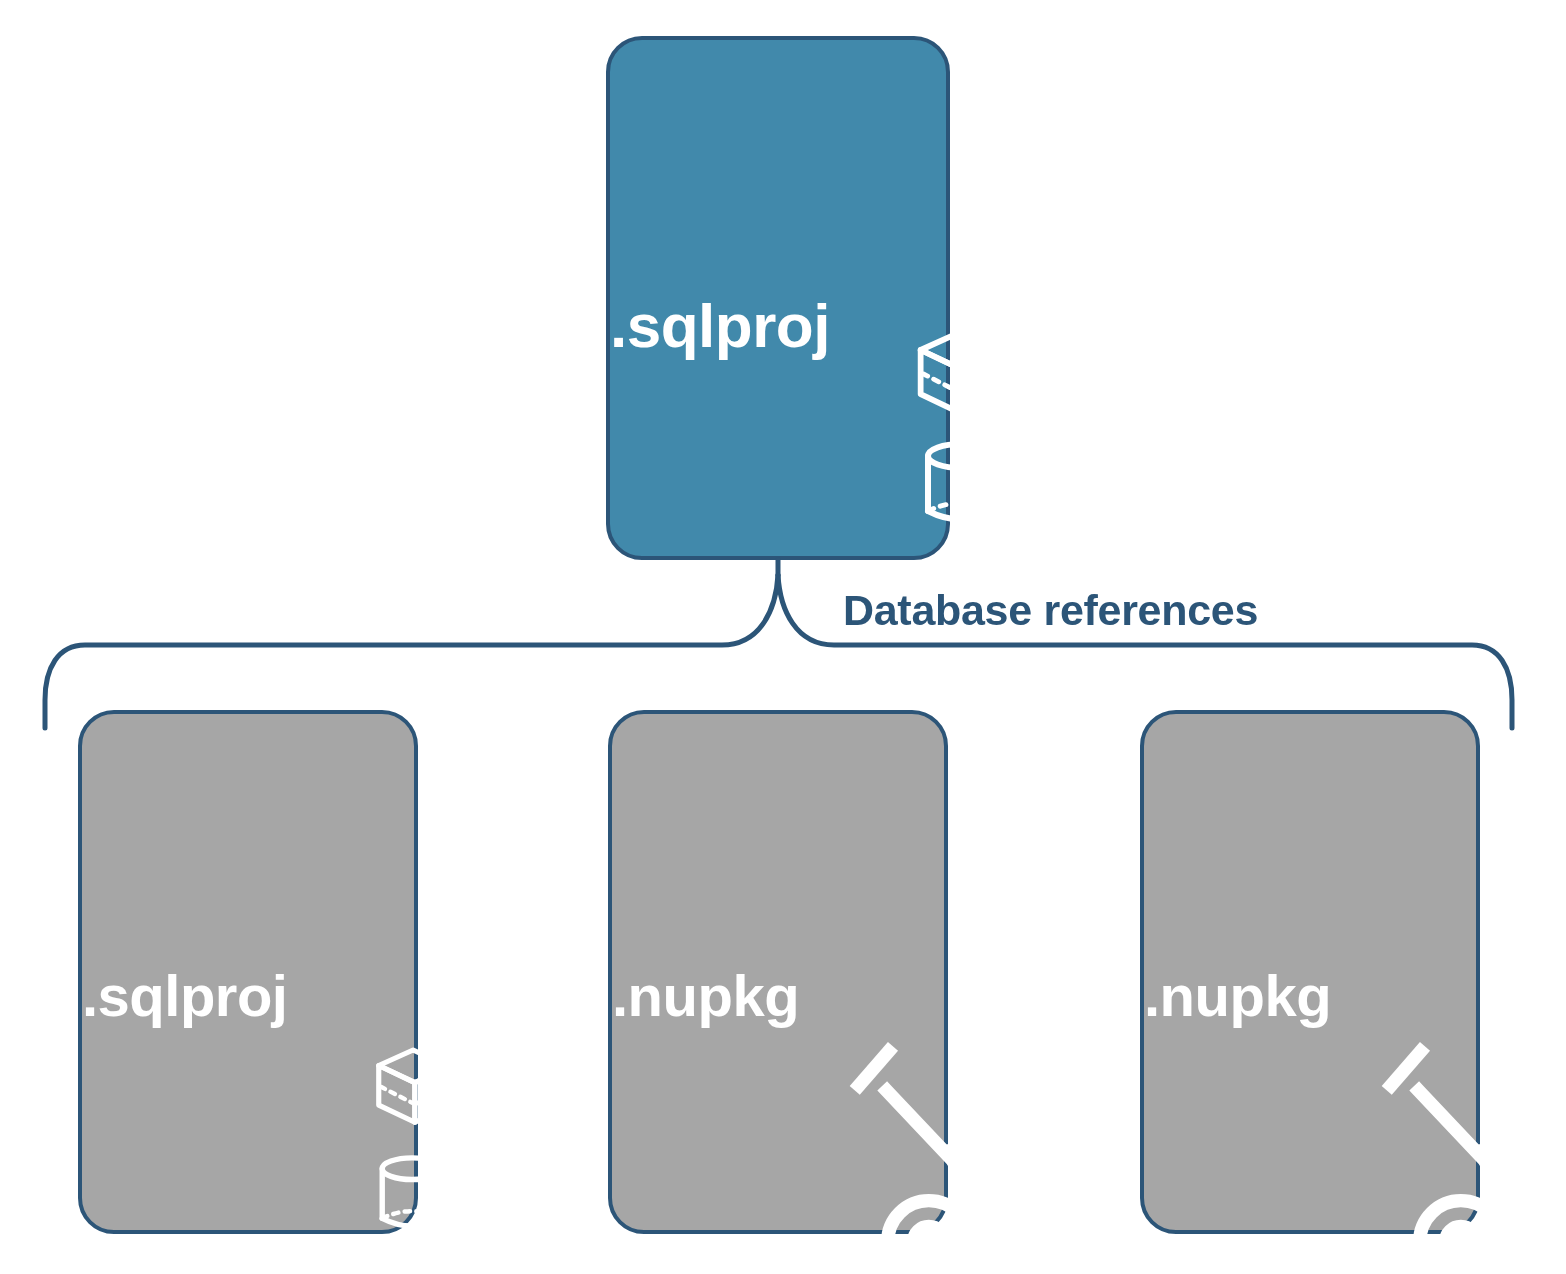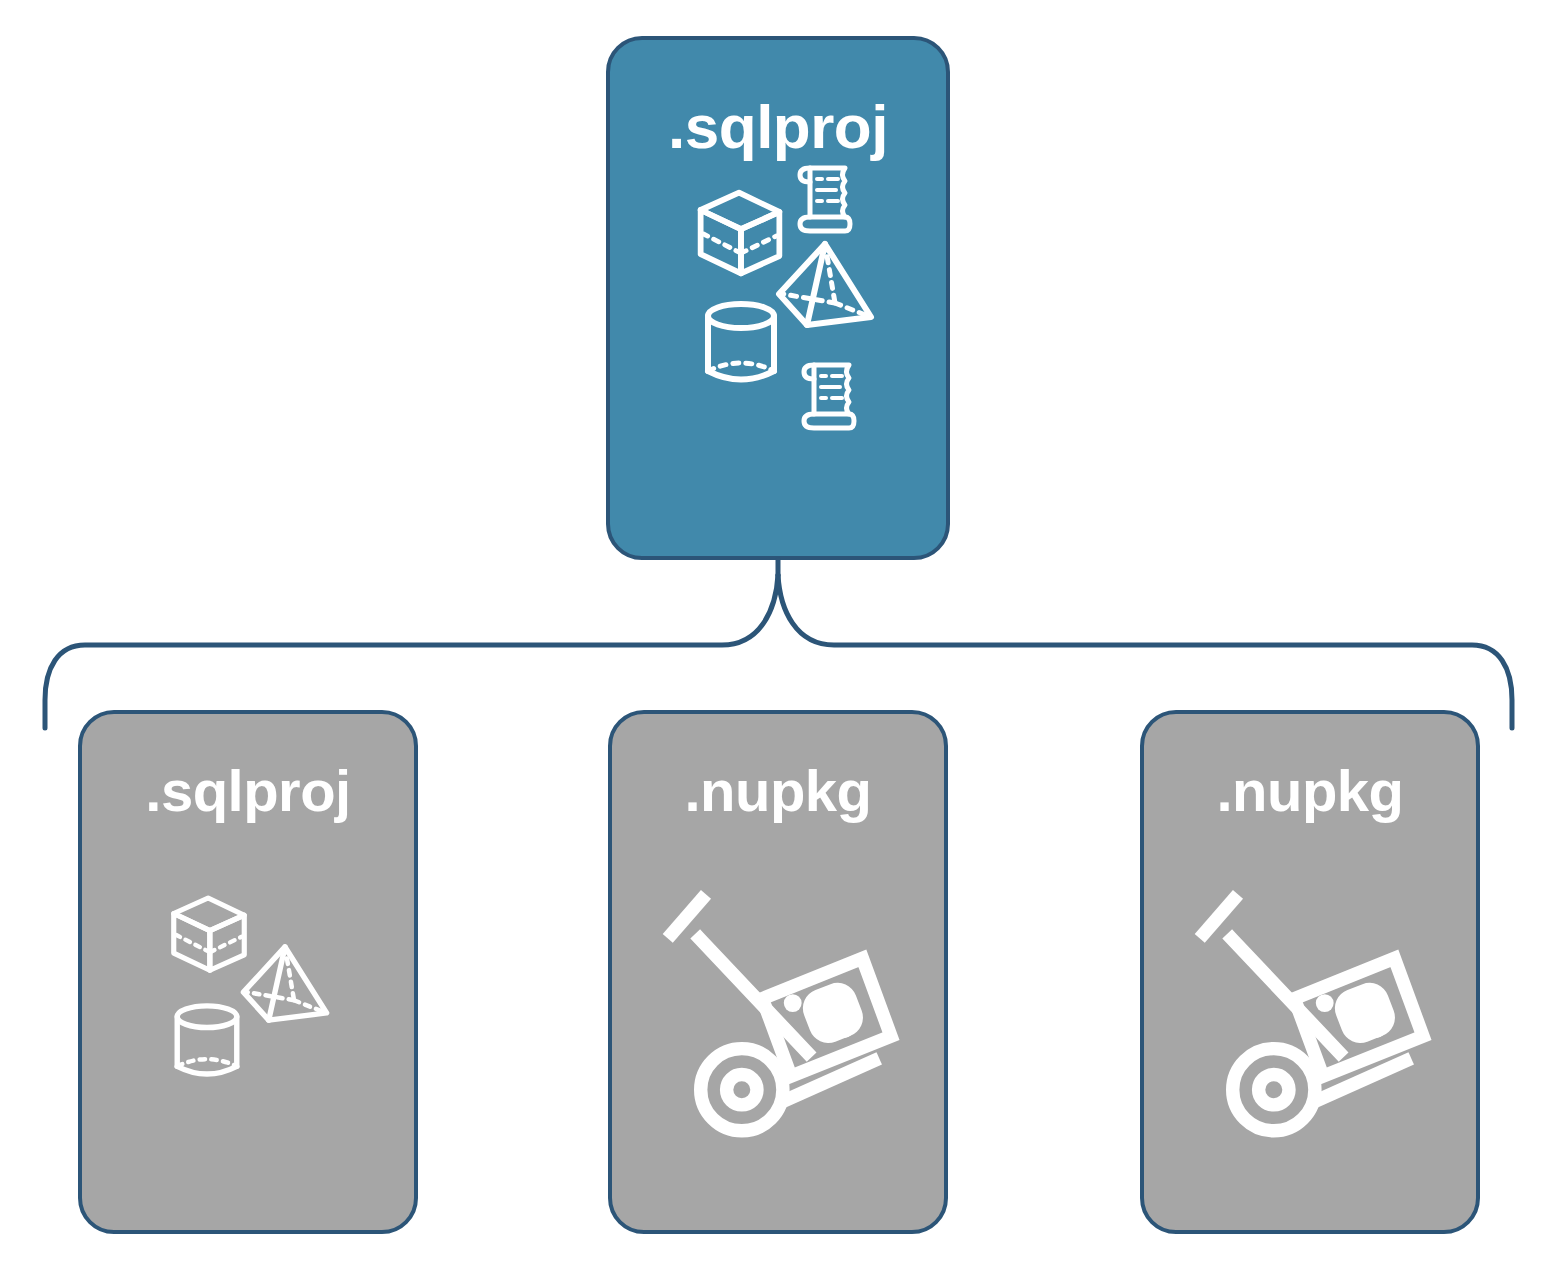--- a/index.html
+++ b/index.html
@@ -16,21 +16,21 @@
     height: 1274px;
     background: #ffffff;
     overflow: hidden;
   }
   .node {
     position: absolute;
     box-sizing: border-box;
     border-radius: 36px;
     border: 4px solid #2c5578;
     display: flex;
-    flex-direction: column;
+    flex-direction: row;
     align-items: center;
   }
   .node-title {
     color: #ffffff;
     font-weight: bold;
     letter-spacing: -0.5px;
     line-height: 1;
     user-select: none;
   }
   #node-root {
@@ -166,20 +166,21 @@
   </div>
 
   <svg class="bracket-svg" viewBox="0 0 1566 1274">
     <g fill="none" stroke="#2c5578" stroke-width="5" stroke-linecap="round">
       <path d="M778 560 L778 575"></path>
       <path d="M778 575 C776 610, 760 645, 722 645 L85 645 C58 645, 45 668, 45 700 L45 728"></path>
       <path d="M778 575 C780 610, 796 645, 834 645 L1472 645 C1499 645, 1512 668, 1512 700 L1512 728"></path>
     </g>
   </svg>
 
+  <div id="bracket-label">Database references</div>
 
   <div class="node node-gray" id="node-ref-sqlproj">
     <div class="node-title">.sqlproj</div>
     <div class="icon-area">
 
       <svg class="icon-abs" style="left:84px; top:72px;" width="86" height="86" viewBox="0 0 100 100">
         <g fill="none" stroke="#ffffff" stroke-width="6" stroke-linejoin="round" stroke-linecap="round">
           <path d="M9 25 L49 7 L91 27 L51 45 Z"></path>
           <path d="M9 25 L51 45 L51 91 L9 71 Z"></path>
           <path d="M91 27 L91 73 L51 91 L51 45 Z"></path>

